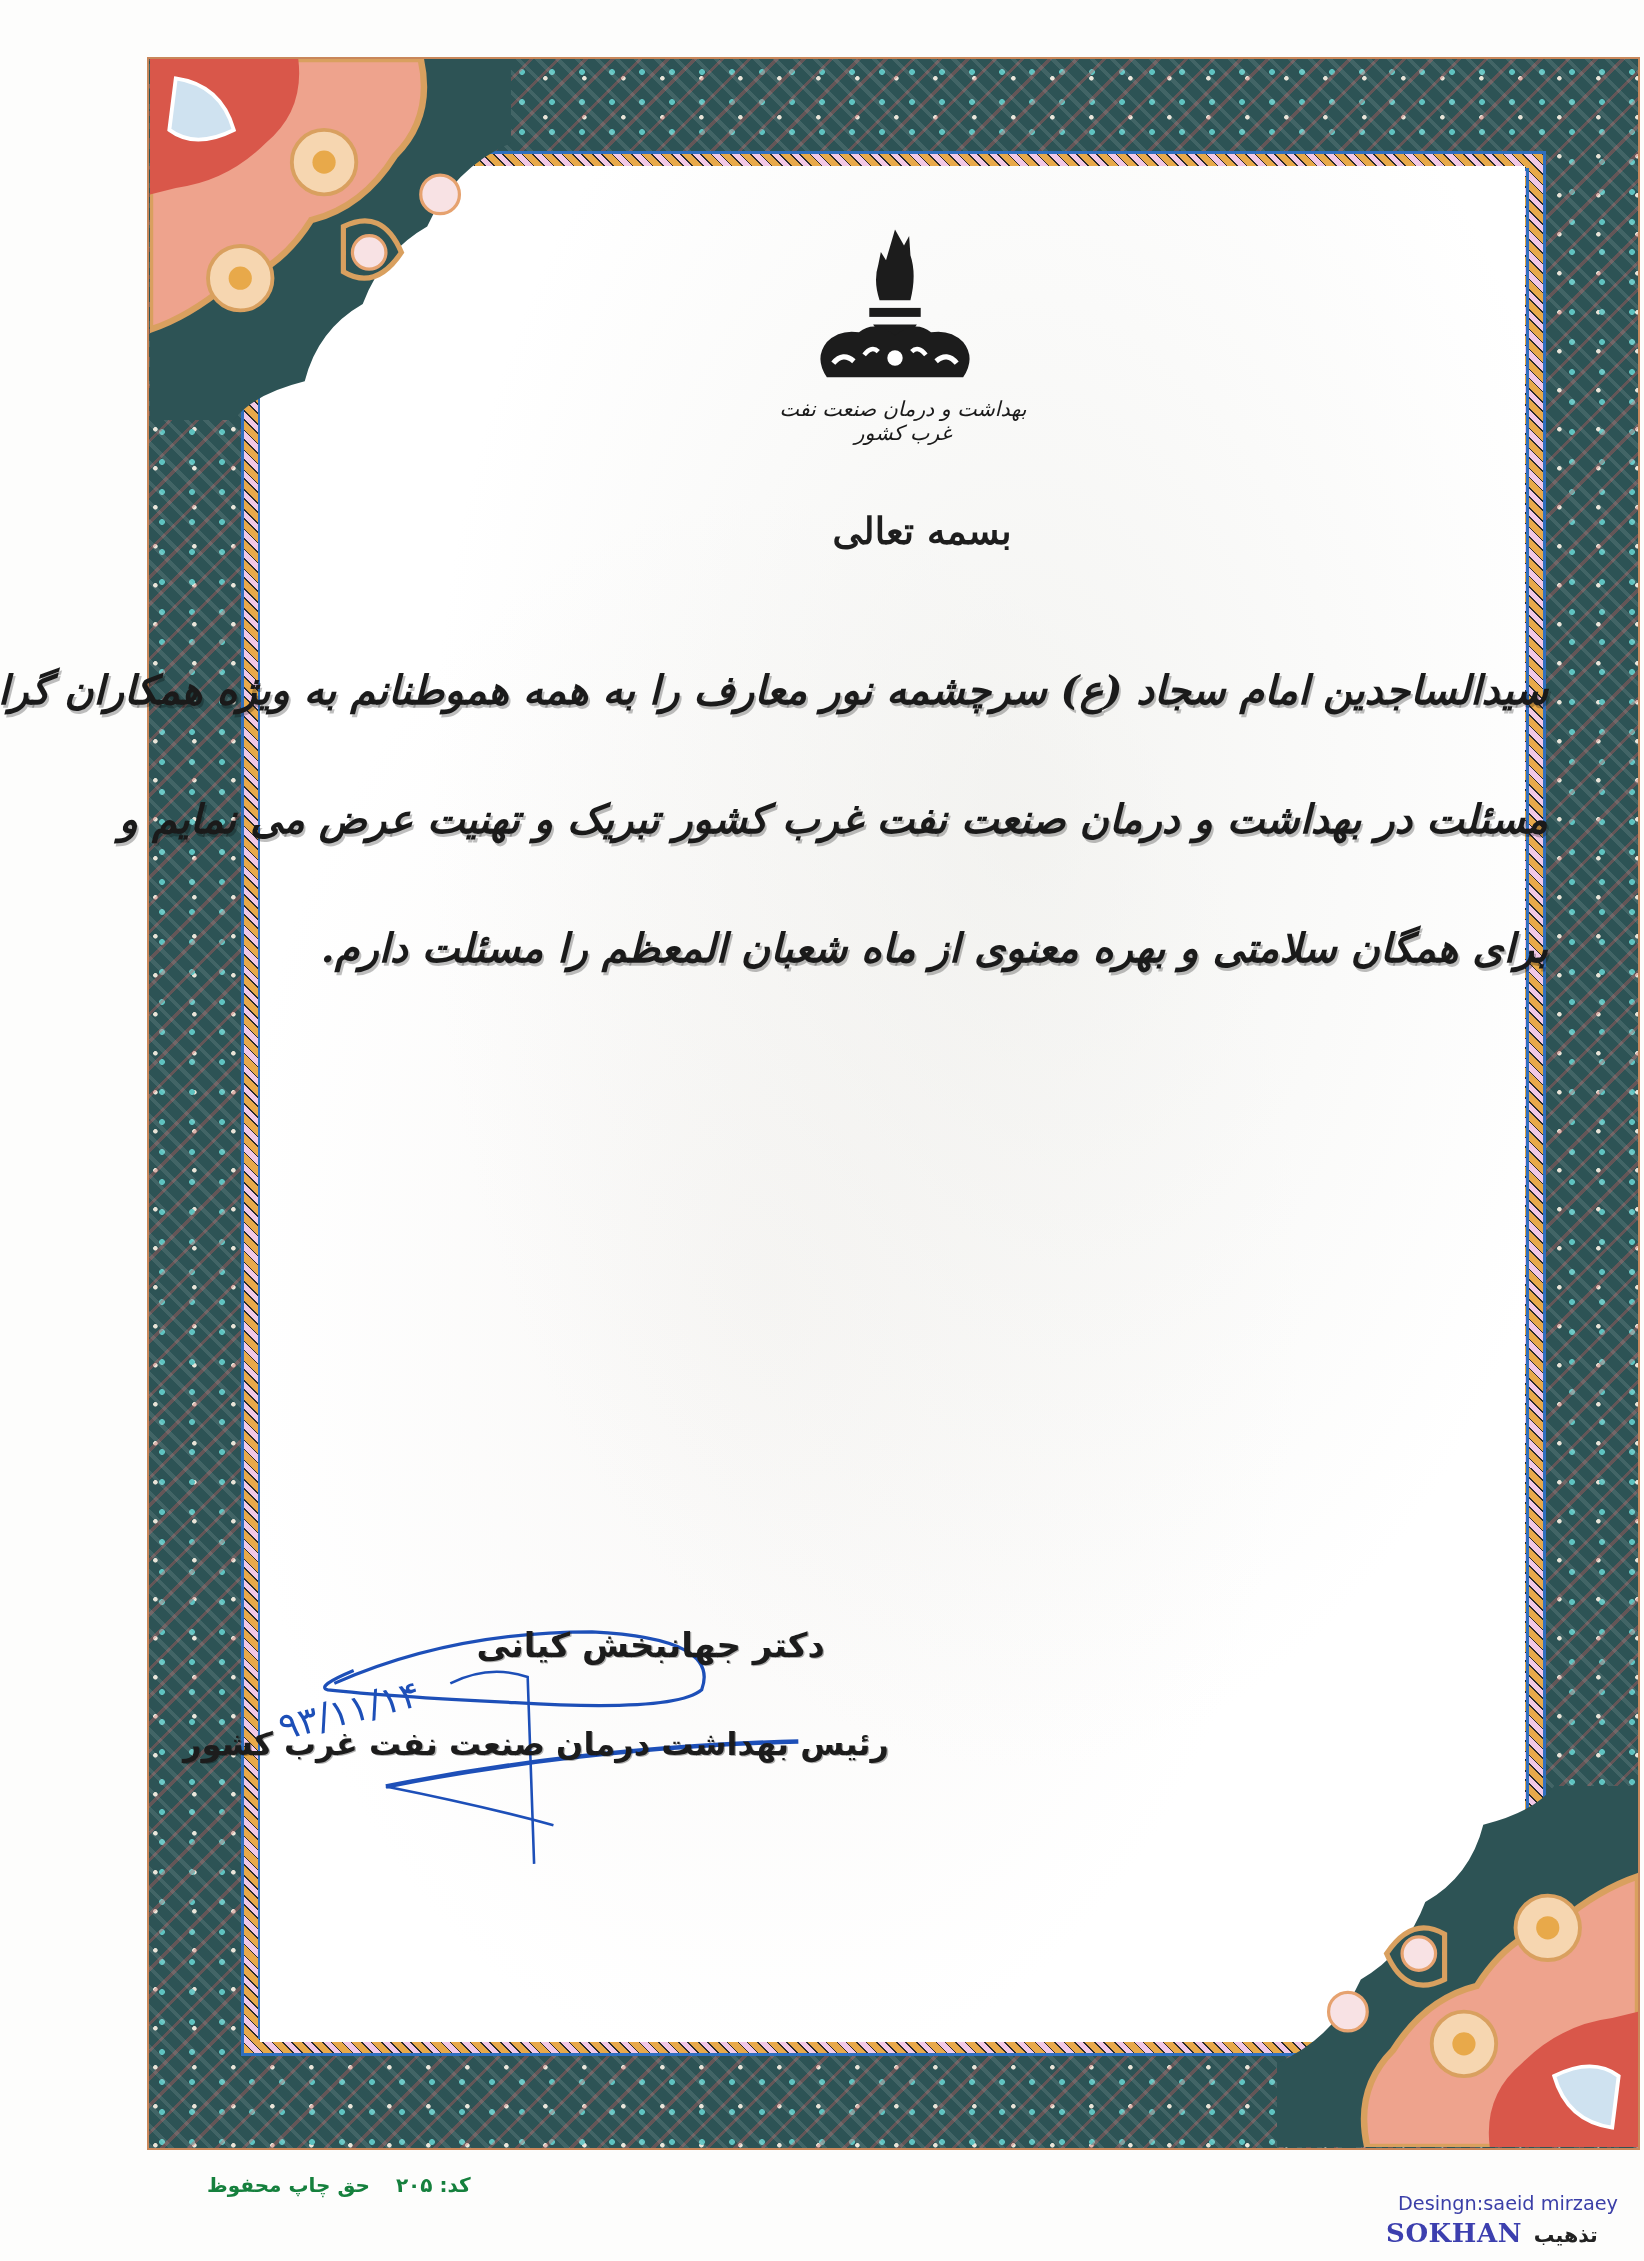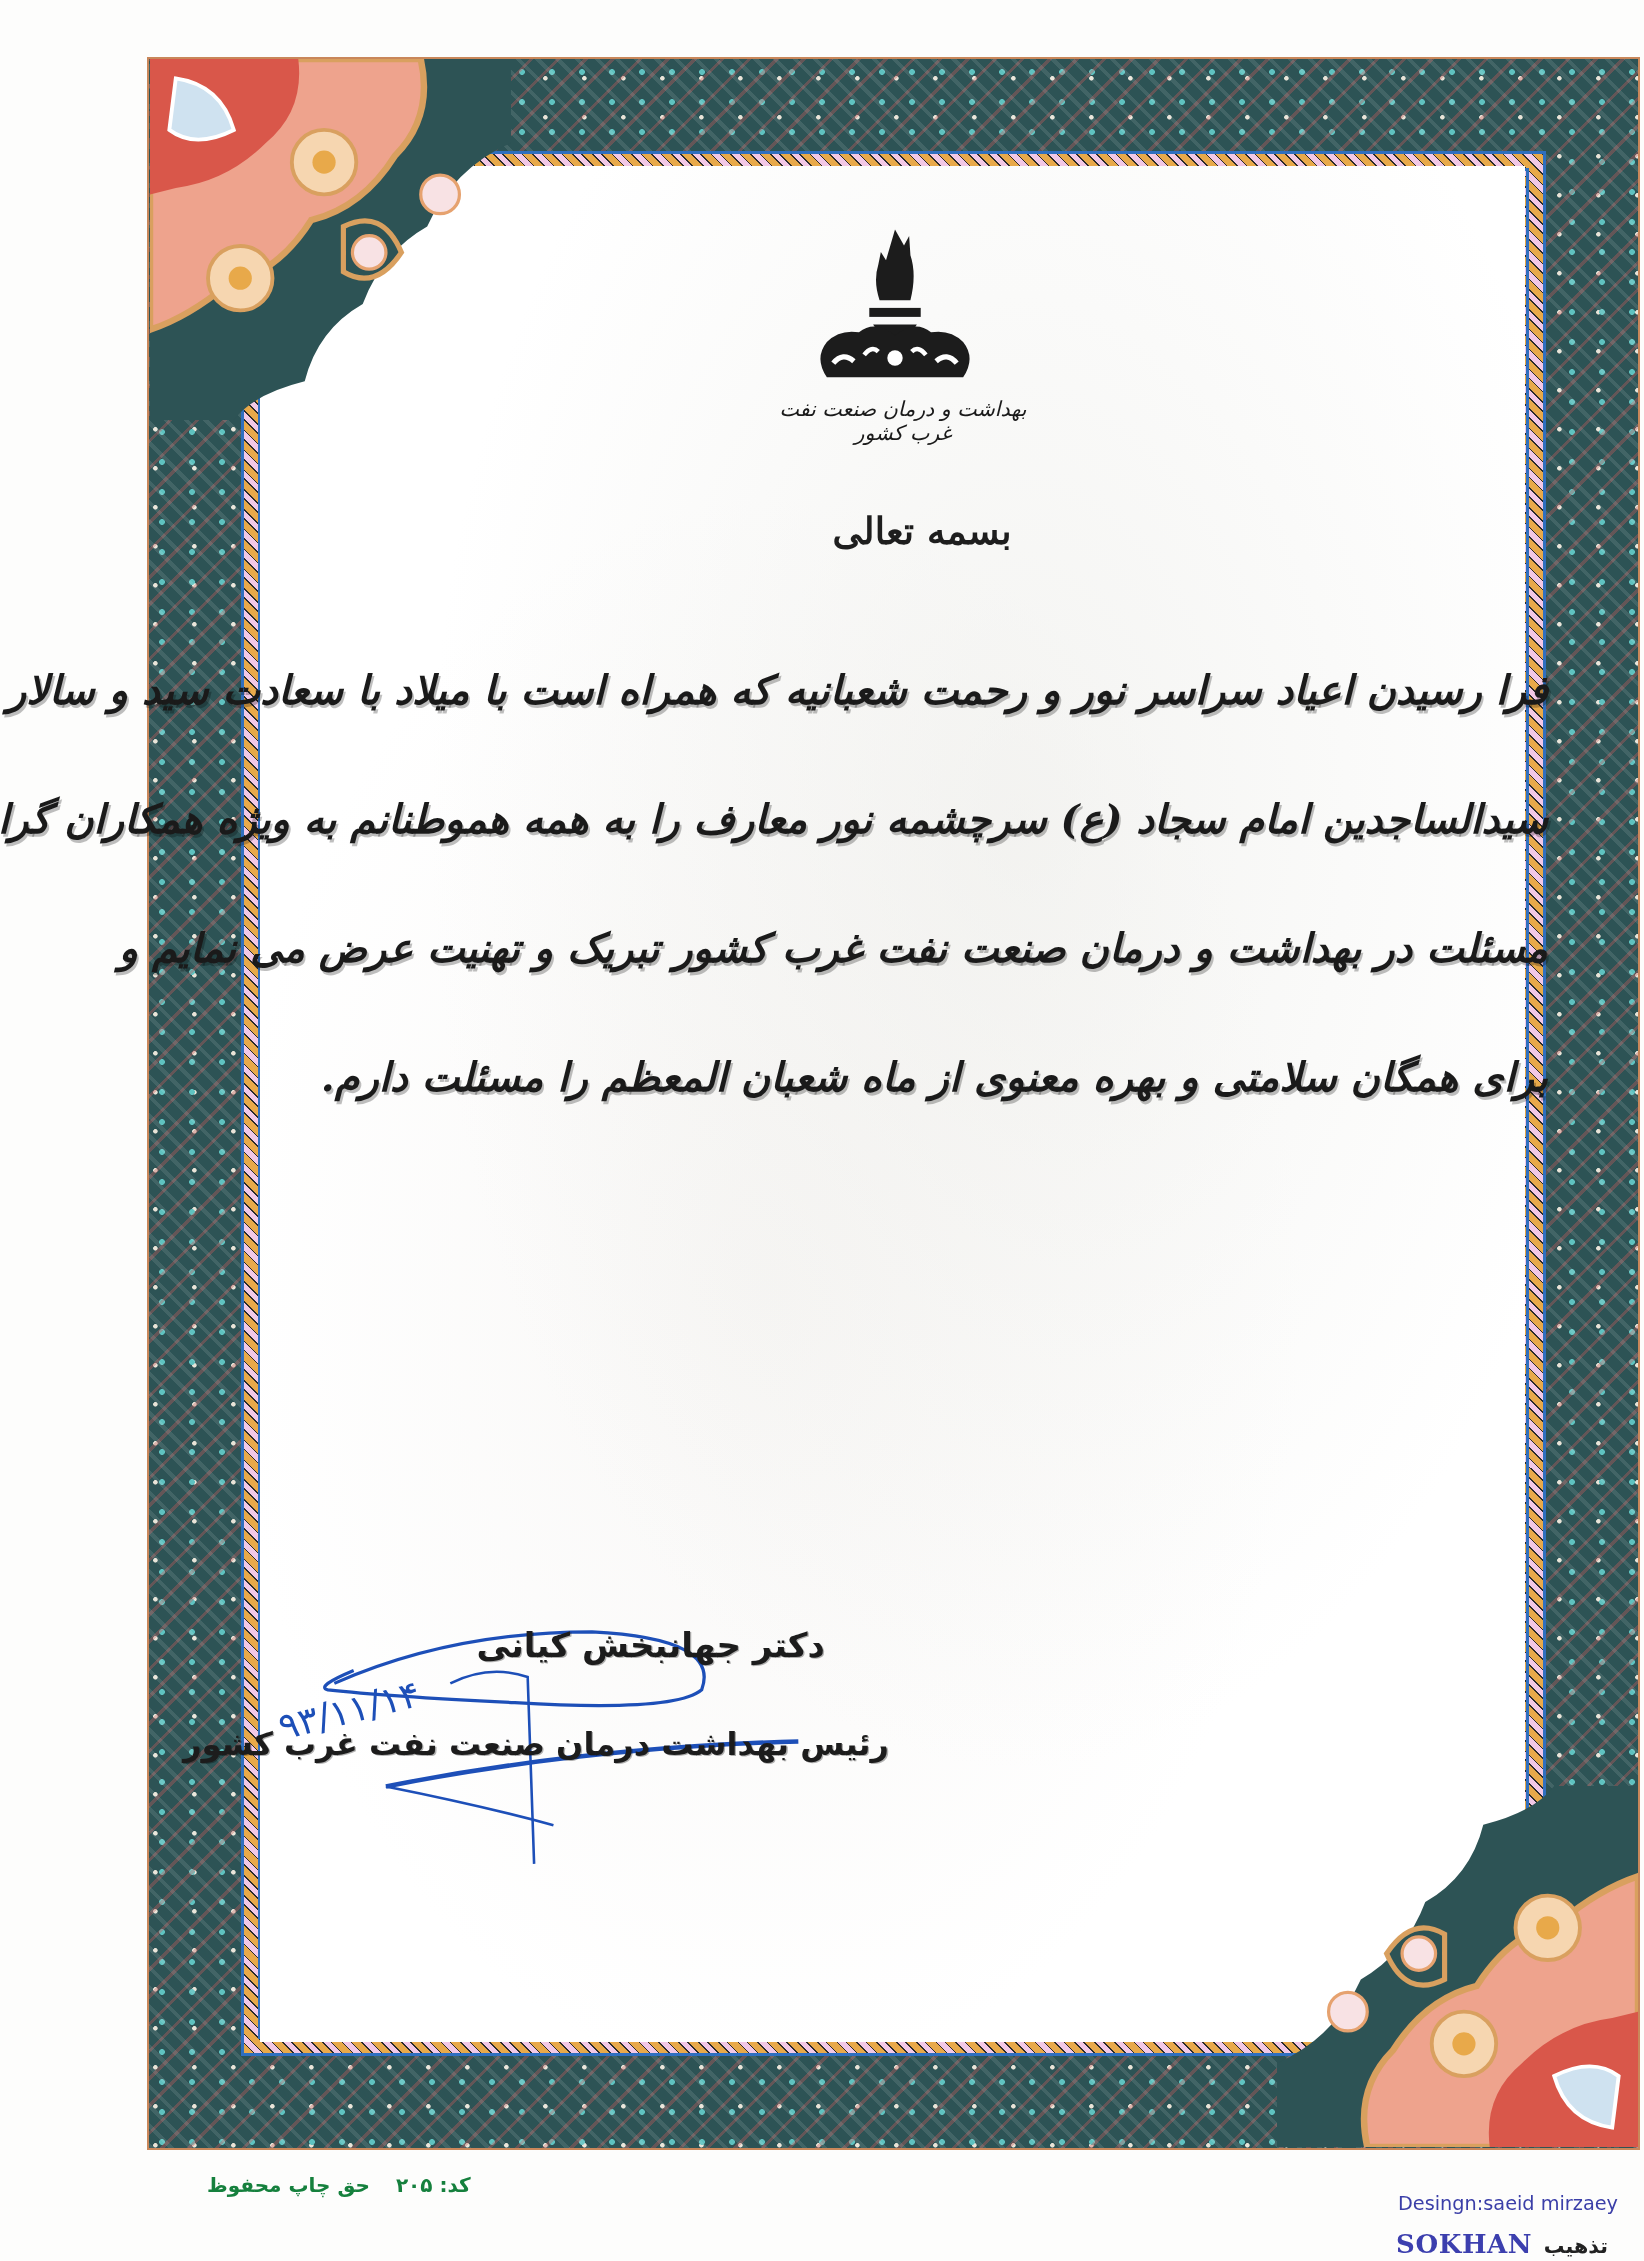--- a/index.html
+++ b/index.html
@@ -91,21 +91,21 @@
   
   .footer-left {
     position:absolute; left:181px; top:2173px; direction:rtl; white-space:nowrap;
     font-family:"DejaVu Sans", sans-serif; font-weight:bold; font-size:20px; color:#15803d;
   }
   .footer-left span { margin-left:26px; }
   .footer-right { position:absolute; left:1386px; top:2165px; width:232px; }
   .designer {
     font-family:"DejaVu Sans", sans-serif; font-size:19.3px; color:#3b3fa8; white-space:nowrap; text-align:right;margin-top:27px;
   }
-  .brand-row { text-align:center; white-space:nowrap; margin-top:14px; }
+  .brand-row { text-align:left; white-space:nowrap; margin-top:3px; }
   .brand {
     font-family:"DejaVu Serif", serif; font-weight:bold; font-size:26px; color:#3c3fae; letter-spacing:0.6px;
   }
   .brand-fa {
     font-family:"DejaVu Sans", sans-serif; font-weight:bold; font-size:20.6px; color:#222; margin-left:11.6px;
   }
 </style>
 </head>
 <body>
 
@@ -149,21 +149,20 @@
   <circle cx="126" cy="200" r="12" fill="#fff"></circle>
   <path d="M30,208 Q45,190 62,205" stroke="#fff" stroke-width="8" fill="none"></path>
   <path d="M222,208 Q207,190 190,205" stroke="#fff" stroke-width="8" fill="none"></path>
   <path d="M78,195 Q90,180 100,190" stroke="#fff" stroke-width="7" fill="none"></path>
   <path d="M174,195 Q162,180 152,190" stroke="#fff" stroke-width="7" fill="none"></path>
 </svg>
 <div class="org-name">بهداشت و درمان صنعت نفت غرب کشور</div>
 <div class="invocation">بسمه تعالی</div>
 
 <div class="body-text">
-  <div class="body-line">فرا رسیدن اعیاد سراسر نور و رحمت شعبانیه که همراه است با میلاد با سعادت سید و سالار</div>
   <div class="body-line">سیدالساجدین امام سجاد (ع) سرچشمه نور معارف را به همه هموطنانم به ویژه همکاران گرامی</div>
   <div class="body-line">مسئلت در بهداشت و درمان صنعت نفت غرب کشور تبریک و تهنیت عرض می نمایم و</div>
   <div class="body-line">برای همگان سلامتی و بهره معنوی از ماه شعبان المعظم را مسئلت دارم.</div>
 </div>
 
 <div class="sig-block">
   <svg class="signature-svg" viewBox="0 0 900 420">
     <path d="M120,140 Q300,60 520,60 Q720,70 690,150 Q650,185 400,170 Q200,160 110,150 Q90,145 150,120" stroke="#1d4fb8" stroke-width="5" fill="none"></path>
     <path d="M300,140 Q360,110 420,130 L430,420" stroke="#1d4fb8" stroke-width="4" fill="none"></path>
     <path d="M200,300 Q500,240 840,230" stroke="#1d4fb8" stroke-width="7" fill="none"></path>

